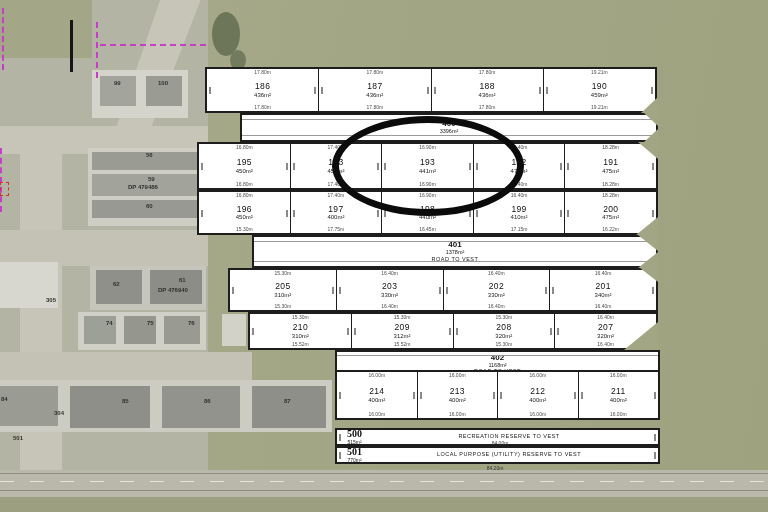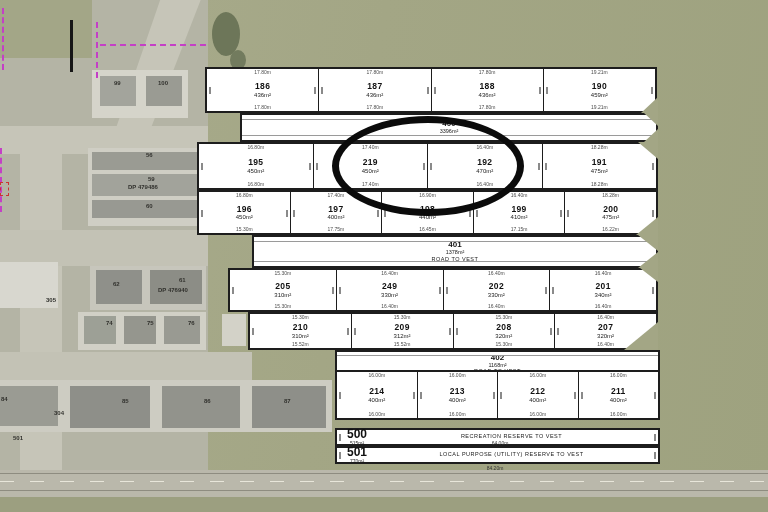--- a/index.html
+++ b/index.html
@@ -9,33 +9,33 @@
     background:linear-gradient(100deg,#a9ac8d 0%,#a3a685 45%,#9ea27f 100%);
   }
   #bg div{position:absolute;}
   
   #plan{position:absolute;left:0;top:0;width:768px;height:512px;z-index:10;}
   .lot-row{position:absolute;display:flex;background:#fff;border:2px solid #1d1d1d;box-sizing:border-box;}
   .lot{position:relative;flex:1;background:#fff;display:flex;flex-direction:column;align-items:center;justify-content:center;min-width:0;}
   .lot + .lot{border-left:1.5px solid #1d1d1d;}
   .dim{position:absolute;left:0;right:0;text-align:center;font-size:5px;color:#4c4c4c;line-height:1;}
   .dim.t{top:1px}.dim.b{bottom:1px}
-  .lid{font-size:8.5px;font-weight:bold;color:#111;line-height:1;letter-spacing:.3px;}
+  .lid{font-size:8.5px;font-weight:normal;color:#111;line-height:1;letter-spacing:.3px;}
   .lar{font-size:6px;color:#222;line-height:1;margin-top:1px;}
   .tick{position:absolute;width:2px;height:7px;background:#8a8a8a;top:50%;margin-top:-3px;}
   .tick.l{left:2px}.tick.r{right:2px}
   .strip{position:absolute;background:#fff;border:2px solid #1d1d1d;box-sizing:border-box;
          display:flex;flex-direction:column;align-items:center;justify-content:center;line-height:1;}
   .sid{font-size:8px;font-weight:bold;color:#111;}
   .sar{font-size:5.5px;color:#222;margin-top:1px;}
   .snote{font-size:5.5px;color:#1a1a1a;letter-spacing:.5px;margin-top:1px;}
   .redge{position:absolute;left:0;right:0;height:1px;background:#9a9a9a;}
   .rstrip{flex-direction:row;align-items:center;padding:0 10px;gap:8px;}
   .ridblk{display:flex;flex-direction:column;align-items:center;line-height:1;}
-  .ridblk .sid{font-size:12px;}
+  .ridblk .sid{font-size:10px;font-family:Liberation Serif, serif;}
   .ridblk .sar{font-size:5px;}
   .rnote{flex:1;text-align:center;font-size:5.5px;letter-spacing:.5px;color:#1a1a1a;}
   .freedim{position:absolute;font-size:5px;color:#333;text-align:center;line-height:1;z-index:12;}
   .tri{position:absolute;width:0;height:0;z-index:11;}
   .circle{position:absolute;left:332px;top:116px;width:192px;height:100px;
           border:7px solid #0b0b0b;border-radius:50%;z-index:20;box-sizing:border-box;}
   .albl{position:absolute;font-size:6px;font-weight:bold;color:#31312d;line-height:1;white-space:nowrap;z-index:6;}
   .mdash-v{position:absolute;width:0;border-left:2px dashed #c43fc6;z-index:7;}
   .mdash-h{position:absolute;height:0;border-top:2px dashed #c43fc6;z-index:7;}
   .blkline{position:absolute;left:70px;top:20px;width:3px;height:52px;background:#161616;z-index:7;}
@@ -144,24 +144,32 @@
           <span class="dim t">16.80m</span>
           <span class="tick l"></span>
           <div class="lid">195</div>
           <div class="lar">450m²</div>
           <span class="tick r"></span>
           <span class="dim b">16.80m</span>
         </div>
         <div class="lot">
           <span class="dim t">17.40m</span>
           <span class="tick l"></span>
-          <div class="lid">219</div>
+          <div class="lid">153</div>
           <div class="lar">450m²</div>
           <span class="tick r"></span>
           <span class="dim b">17.40m</span>
+        </div>
+        <div class="lot">
+          <span class="dim t">16.90m</span>
+          <span class="tick l"></span>
+          <div class="lid">193</div>
+          <div class="lar">441m²</div>
+          <span class="tick r"></span>
+          <span class="dim b">16.90m</span>
         </div>
         <div class="lot">
           <span class="dim t">16.40m</span>
           <span class="tick l"></span>
           <div class="lid">192</div>
           <div class="lar">470m²</div>
           <span class="tick r"></span>
           <span class="dim b">16.40m</span>
         </div>
         <div class="lot">
@@ -229,21 +237,21 @@
           <span class="dim t">15.30m</span>
           <span class="tick l"></span>
           <div class="lid">205</div>
           <div class="lar">310m²</div>
           <span class="tick r"></span>
           <span class="dim b">15.30m</span>
         </div>
         <div class="lot">
           <span class="dim t">16.40m</span>
           <span class="tick l"></span>
-          <div class="lid">249</div>
+          <div class="lid">203</div>
           <div class="lar">330m²</div>
           <span class="tick r"></span>
           <span class="dim b">16.40m</span>
         </div>
         <div class="lot">
           <span class="dim t">16.40m</span>
           <span class="tick l"></span>
           <div class="lid">202</div>
           <div class="lar">330m²</div>
           <span class="tick r"></span>

